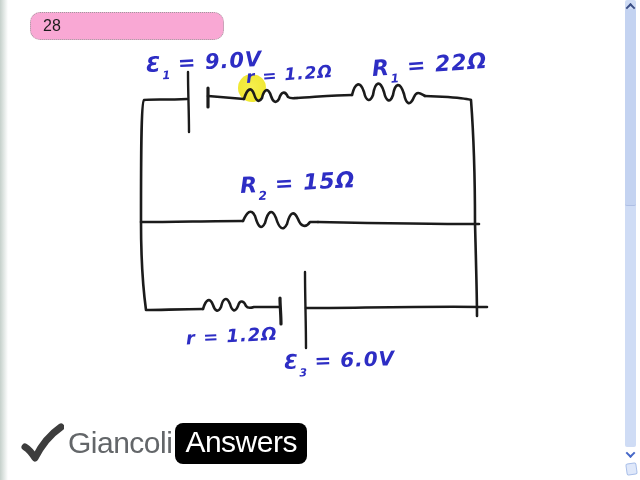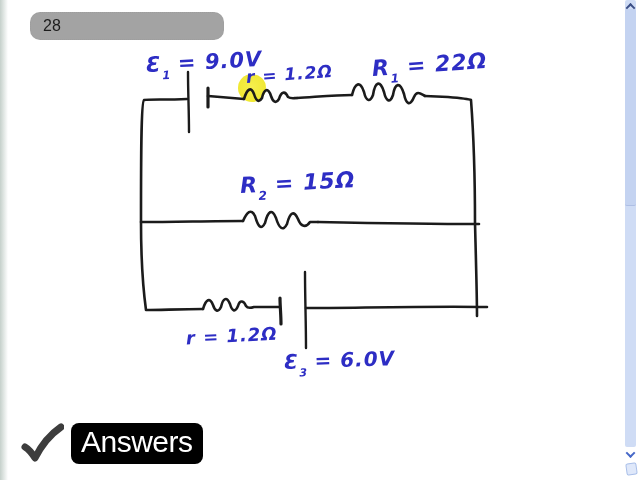--- a/index.html
+++ b/index.html
@@ -10,21 +10,21 @@
   }
   .stage{position:absolute;inset:0;width:640px;height:480px;}
 
   
   .edge-fade{position:absolute;left:0;top:0;width:8px;height:480px;
     background:linear-gradient(to right, rgba(150,170,160,.55), rgba(255,255,255,0));
     pointer-events:none;}
 
   
   .qbox{position:absolute;left:30px;top:12px;width:180px;height:26px;
-    border:1px dotted #9d9d9d;border-radius:10px;background:#a3a3a3;
+    border:1px dotted #9d9d9d;border-radius:10px;background:#f9a8d4;
     font-family:"Liberation Sans","DejaVu Sans",sans-serif;
     font-size:16px;color:#1c1c1c;padding:0 0 0 12px;outline:none;}
 
   
   .hl-dot{position:absolute;left:238px;top:74px;width:28px;height:28px;border-radius:50%;
     background:radial-gradient(circle at 50% 45%, #f5ee4e 0%, #f0e832 70%, rgba(240,232,50,.55) 100%);
     z-index:1;}
 
   svg.circuit{position:absolute;left:0;top:0;z-index:2;}
 
@@ -100,20 +100,21 @@
     <span>r</span><sub></sub><span> = 1.2Ω</span>
   </div>
   <div class="hand" style="left:284px;top:348px;font-size:20px;transform:rotate(-2deg);">
     <span>Ɛ</span><sub>3</sub><span> = 6.0V</span>
   </div>
 
   <div class="logo">
     <svg class="check" viewBox="0 0 44 44">
       <path d="M 5,26 Q 10,29 15,37 Q 25,17 41,6" fill="none" stroke="#3d3d3d" stroke-width="7" stroke-linecap="round" stroke-linejoin="round"></path>
     </svg>
+    <span class="gname">Giancoli</span>
     <span class="badge">Answers</span>
   </div>
 
   <div class="scrollbar">
     <div class="sb-track">
       <div class="sb-thumb"></div>
     </div>
     <div class="sb-btn up">
       <span class="chev up"></span>
     </div>

